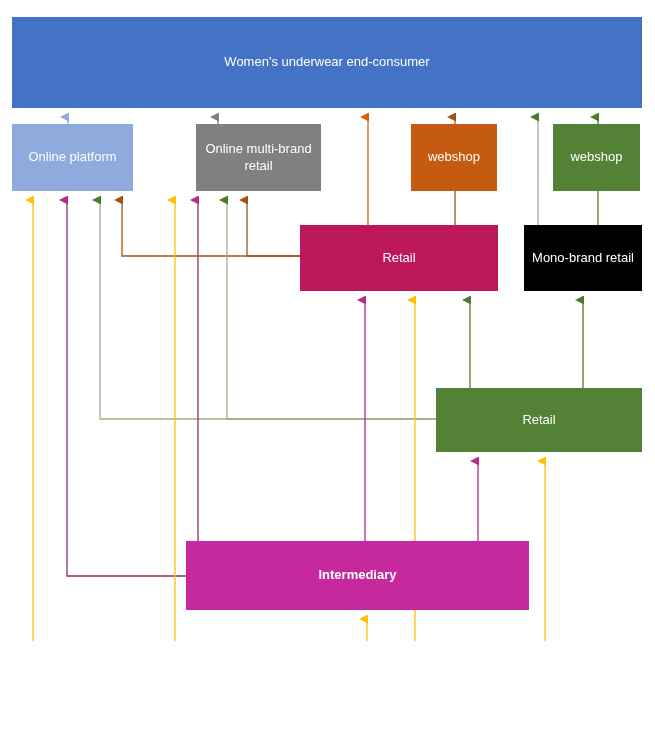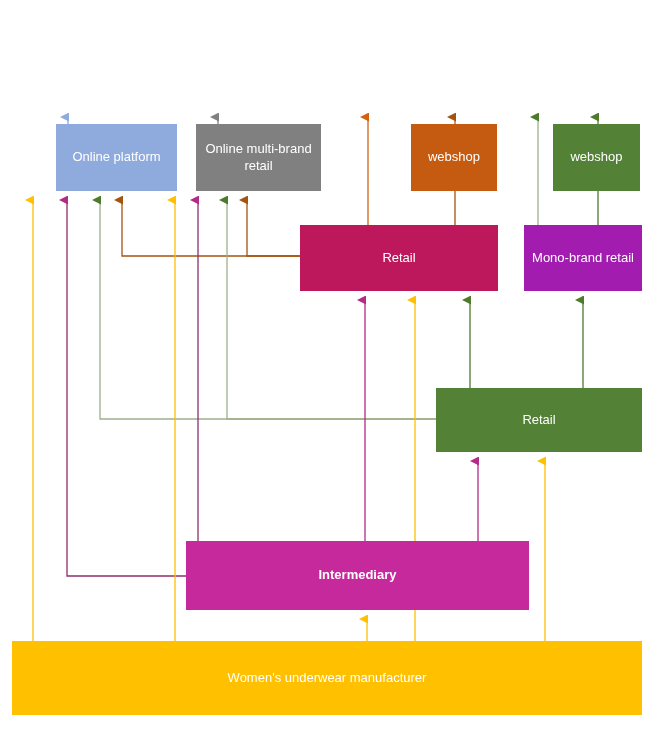--- a/index.html
+++ b/index.html
@@ -102,50 +102,50 @@
 
       <path d="M583,388 L583,300" stroke="#4e7a2b" marker-end="url(#ah-gg)"></path>
 
       <path d="M478,541 L478,461" stroke="#b32b86" marker-end="url(#ah-dmagenta)"></path>
       <path d="M545,641 L545,461" stroke="#ffc000" marker-end="url(#ah-yellow)"></path>
 
       <path d="M367,641 L367,619" stroke="#ffc000" marker-end="url(#ah-yellow)"></path>
     </g>
   </svg>
 
+  <div class="node" style="left:12px; top:17px; width:630px; height:91px; background:#4472c4;">
+    <span>Women's underwear end-consumer</span>
+  </div>
 
-  <div class="node" style="left:12px; top:124px; width:121px; height:67px; background:#8faadc;margin-left:44px;">
+  <div class="node" style="left:12px; top:124px; width:121px; height:67px; background:#8faadc;">
     <span>Online platform</span>
   </div>
 
   <div class="node" style="left:162px; top:124px; width:125px; height:67px; background:#808080;margin-left:34px;">
     <span>Online multi-brand retail</span>
   </div>
 
   <div class="node" style="left:411px; top:124px; width:86px; height:67px; background:#c55a11;">
     <span>webshop</span>
   </div>
 
   <div class="node" style="left:553px; top:124px; width:87px; height:67px; background:#538135;">
     <span>webshop</span>
   </div>
 
   <div class="node" style="left:300px; top:225px; width:198px; height:66px; background:#be185d;">
     <span>Retail</span>
   </div>
 
-  <div class="node" style="left:524px; top:225px; width:118px; height:66px; background:#a21caf;">
+  <div class="node" style="left:524px; top:225px; width:118px; height:66px; background:#000000;">
     <span>Mono-brand retail</span>
   </div>
 
   <div class="node" style="left:436px; top:388px; width:206px; height:64px; background:#538135;">
     <span>Retail</span>
   </div>
 
   <div class="node" style="left:186px; top:541px; width:343px; height:69px; background:#c5299b;font-weight:bold;">
     <span>Intermediary</span>
   </div>
 
-  <div class="node" style="left:12px; top:641px; width:630px; height:74px; background:#ffc000;">
-    <span>Women's underwear manufacturer</span>
-  </div>
 
 </div>
 
 </body></html>

